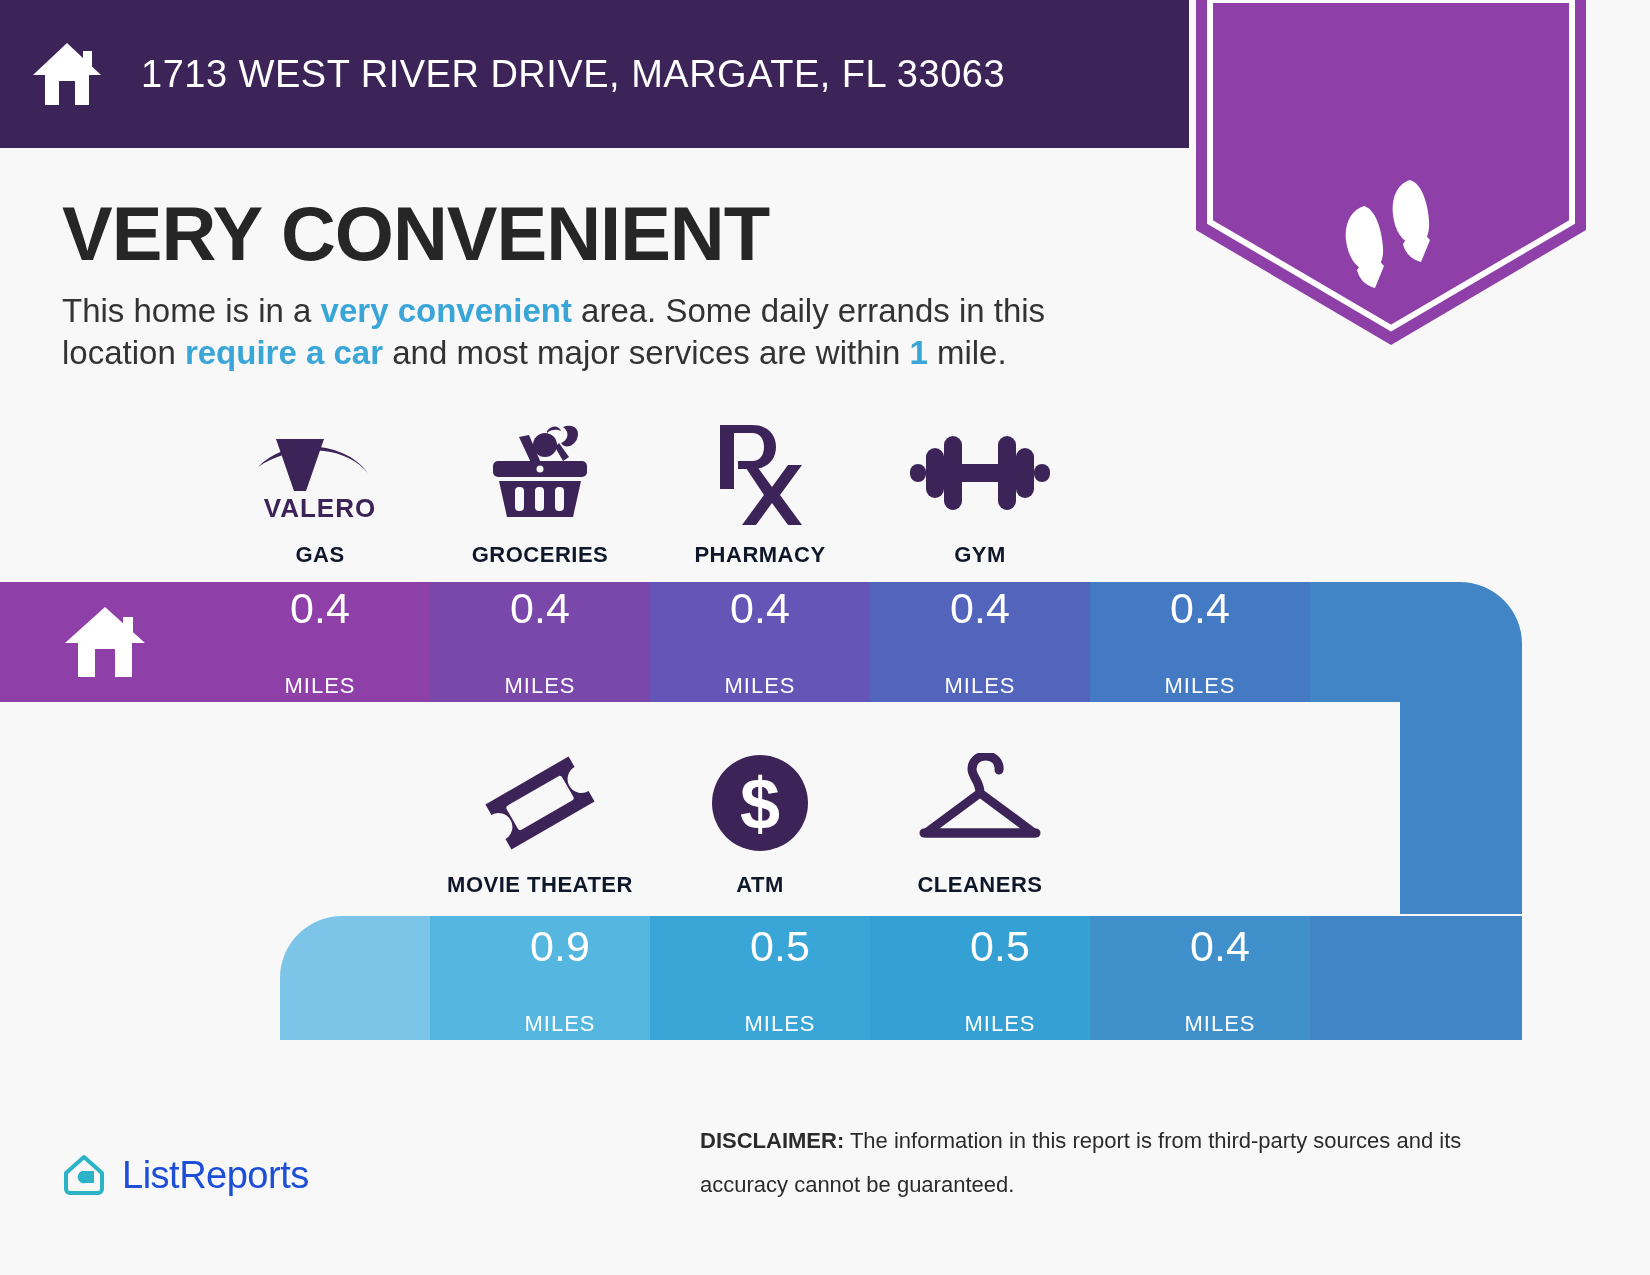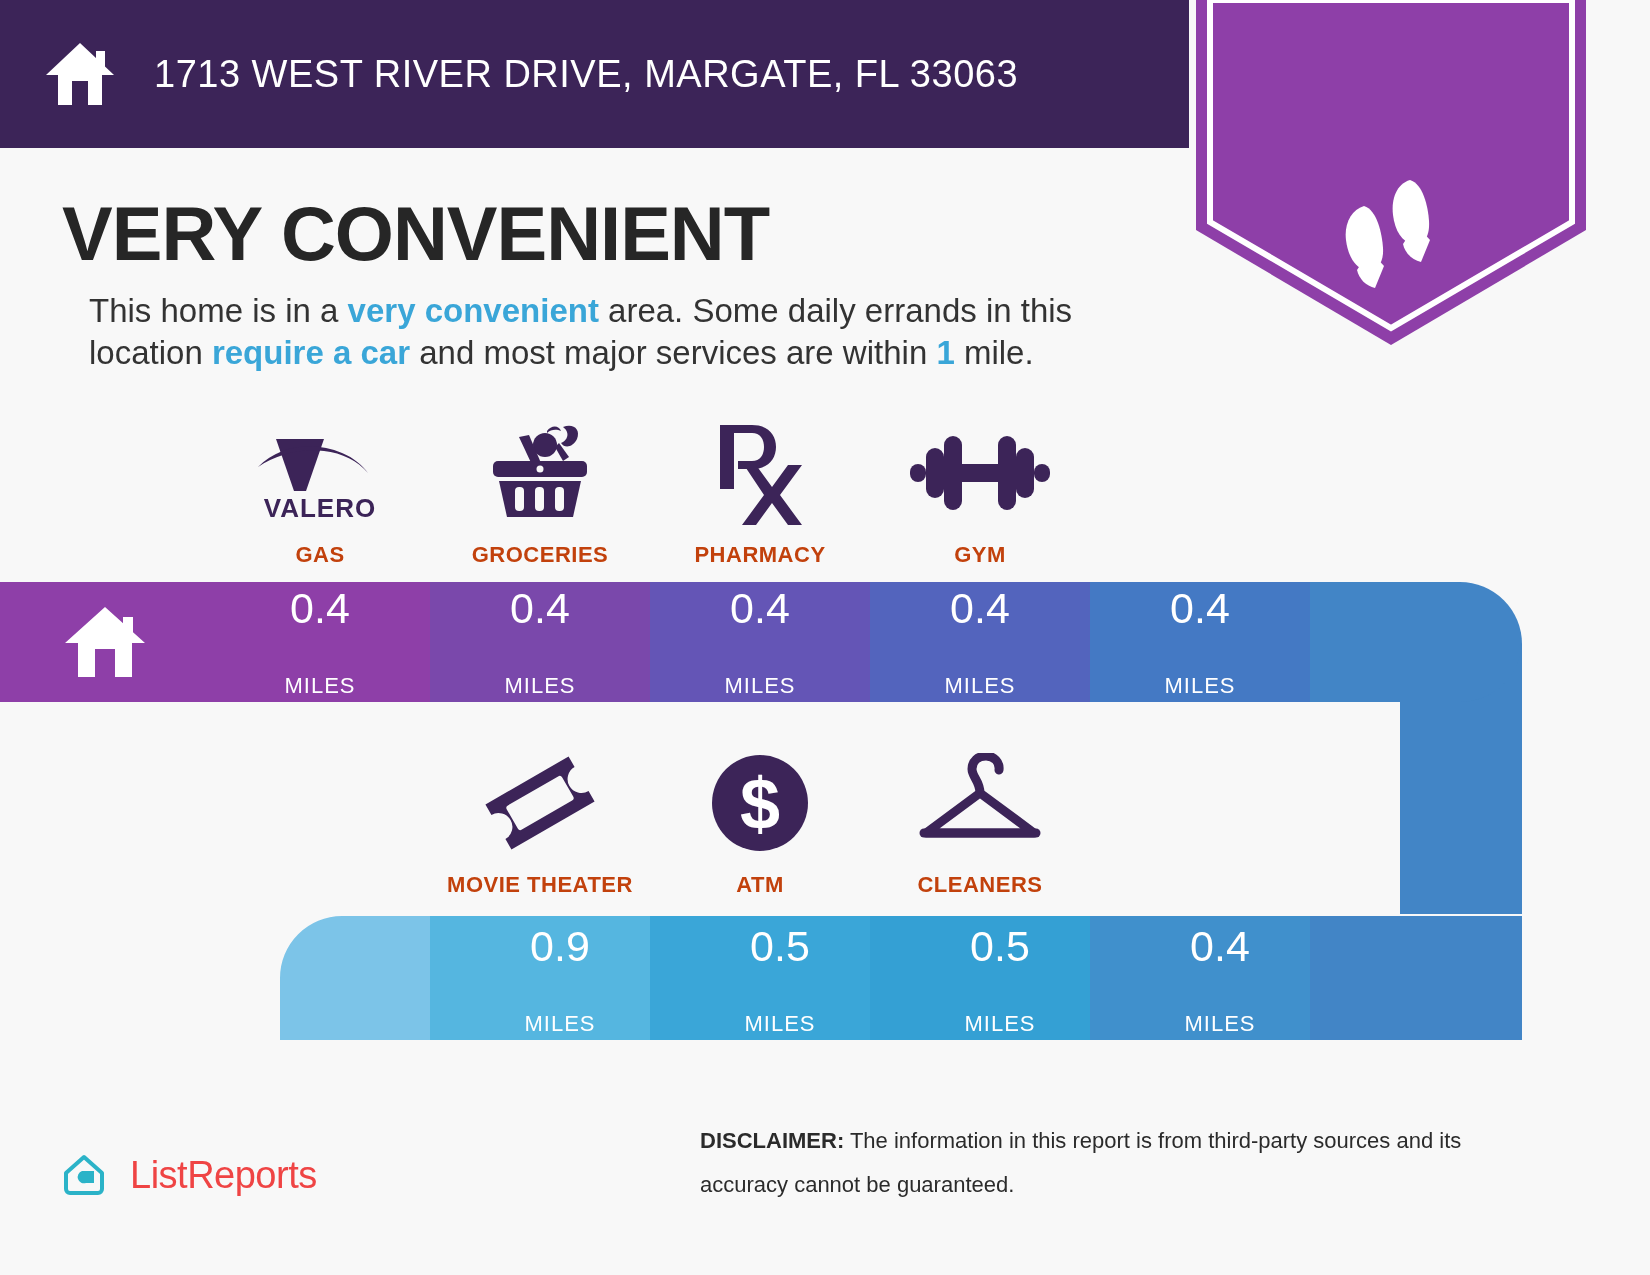--- a/index.html
+++ b/index.html
@@ -10,21 +10,21 @@
     overflow:hidden;
     position:relative;
   }
 
   
   .header {
     position:absolute; top:0; left:0;
     width:1189px; height:148px;
     background:#3c2458;
     display:flex; align-items:center;
-    padding-left:44px;
+    padding-left:31px;
     z-index:3;
   }
   .header-home { width:72px; height:66px; flex:0 0 auto; }
   .header-address {
     color:#ffffff;
     font-size:38px;
     letter-spacing:0.5px;
     margin-left:38px;
     white-space:nowrap;
     font-weight:400;
@@ -56,21 +56,20 @@
     font-weight:bold;
     color:#262626;
     letter-spacing:-1px;
   }
   .subtext {
     position:absolute; top:290px; left:62px;
     width:1060px;
     font-size:33px;
     line-height:42px;
     color:#333333;
-    margin-left:27px;
   }
   .subtext b { color:#3aa6d8; font-weight:bold; }
 
   
   .icon-row {
     position:absolute;
     display:flex;
     z-index:4;
   }
   #icon-row-1 { top:418px; left:210px; }
@@ -78,21 +77,21 @@
   .icon-cell {
     width:220px;
     display:flex; flex-direction:column;
     align-items:center; justify-content:flex-end;
   }
   .icon-art { height:110px; display:flex; align-items:center; justify-content:flex-end; }
   .icon-label {
     margin-top:14px;
     font-size:22px;
     font-weight:bold;
-    color:#c2410c;
+    color:#0f172a;
     letter-spacing:0.5px;
     white-space:nowrap;
   }
 
   
   .snake { position:absolute; top:0; left:0; width:1650px; height:1275px; z-index:1; }
 
   
   .bar-values {
     position:absolute;
@@ -138,22 +137,22 @@
     z-index:1;
   }
 
   
   .footer-logo {
     position:absolute; bottom:78px; left:62px;
     display:flex; align-items:center;
     z-index:6;
   }
   .footer-logo-text {
-    font-size:38px; color:#ef4444;
-    margin-left:24px; letter-spacing:-0.5px;
+    font-size:38px; color:#1d4ed8;
+    margin-left:16px; letter-spacing:-0.5px;
   }
   .disclaimer {
     position:absolute;
     bottom:68px; left:700px;
     width:830px;
     font-size:22px;
     line-height:44px;
     color:#2b2b2b;
     z-index:6;
   }

